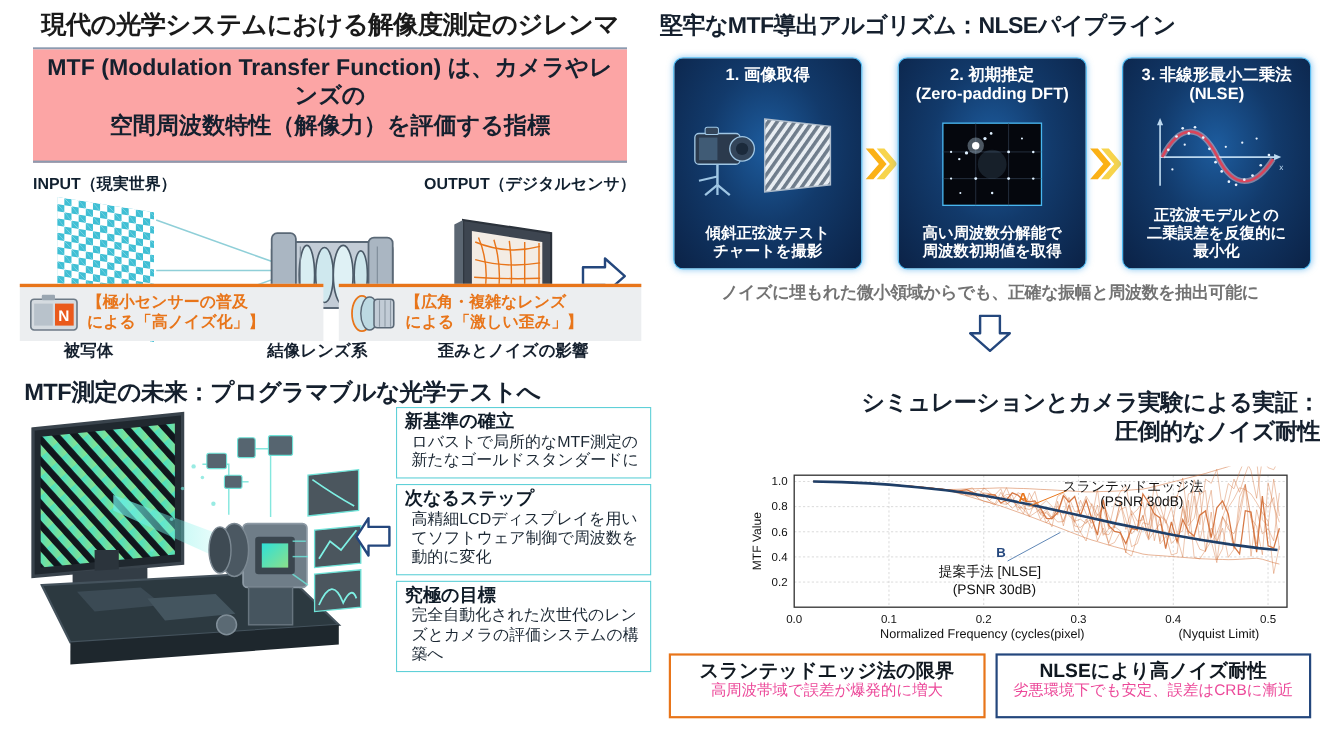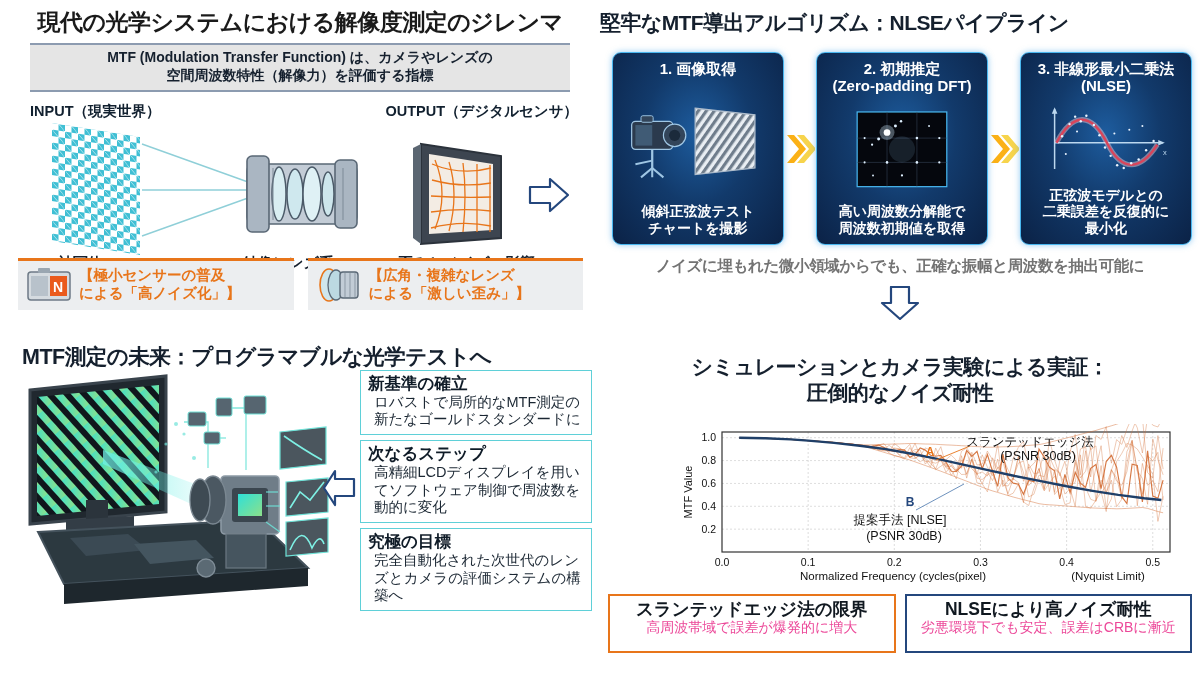--- a/index.html
+++ b/index.html
@@ -11,22 +11,22 @@
   .panel { position:absolute; }
 
   
   #tl { left:0; top:0; width:600px; height:312px; }
   .tl-title {
     font-size:23px; font-weight:bold; color:#1a1a1a; text-align:center;
     letter-spacing:-0.5px; padding-top:7px;
   }
   .tl-title-rule { width:540px; height:2px; background:#8c9bb0; margin:5px auto 0; }
   .tl-sub {
-    background:#e5e5e5; width:540px; margin:0 auto; padding:4px 6px 6px;
-    font-size:14px; line-height:1.25; text-align:center; color:#15202e;
+    background:#fca5a5; width:540px; margin:0 auto; padding:4px 6px 18px;
+    font-size:21px; line-height:1.25; text-align:center; color:#15202e;
     font-weight:600; border-bottom:2px solid #8c9bb0;
   }
   .io-row { position:relative; height:26px; margin-top:6px; }
   .io-label { position:absolute; font-size:14.5px; font-weight:bold; color:#11202f; }
   #io-in { left:30px; top:4px; }
   #io-out { right:22px; top:4px; }
 
   .optics { position:relative; height:140px; }
   .chk { position:absolute; left:52px; top:6px; width:88px; height:118px;
          transform:skewY(9deg);
@@ -83,21 +83,21 @@
               letter-spacing:-0.5px; }
   .rig { position:absolute; left:8px; top:36px; width:330px; height:250px; }
   .fbox-wrap { position:absolute; left:360px; top:34px; width:232px; }
   .fbox { border:1.5px solid #5fd0d8; background:#fff; padding:3px 6px 5px 7px; margin-bottom:5px; }
   .fbox-h { font-size:16.5px; font-weight:bold; color:#0f1b27; line-height:1.2; }
   .fbox-b { font-size:14.5px; color:#1b2733; line-height:1.22; padding-left:6px; }
   .arrow-l { position:absolute; left:322px; top:132px; }
 
   
   #br { left:600px; top:336px; width:600px; height:338px; }
-  .br-title { font-size:21px; font-weight:bold; text-align:center; color:#15202e;
+  .br-title { font-size:21px; font-weight:bold; text-align:right; color:#15202e;
               line-height:1.25; padding-top:18px; letter-spacing:-0.5px; }
   .chartbox { position:absolute; left:78px; top:88px; width:500px; height:170px; }
   .concl { position:absolute; left:8px; top:258px; width:584px; display:flex; gap:9px; }
   .cbox { flex:1; background:#fff; padding:3px 5px 15px; text-align:center; }
   #cbox-a { border:2px solid #e8751a; }
   #cbox-b { border:2px solid #24477d; }
   .cbox-h { font-size:17.5px; font-weight:bold; color:#101820; line-height:1.15; }
   .cbox-b { font-size:14px; color:#ec4899; line-height:1.2; }
 </style>
 </head>

